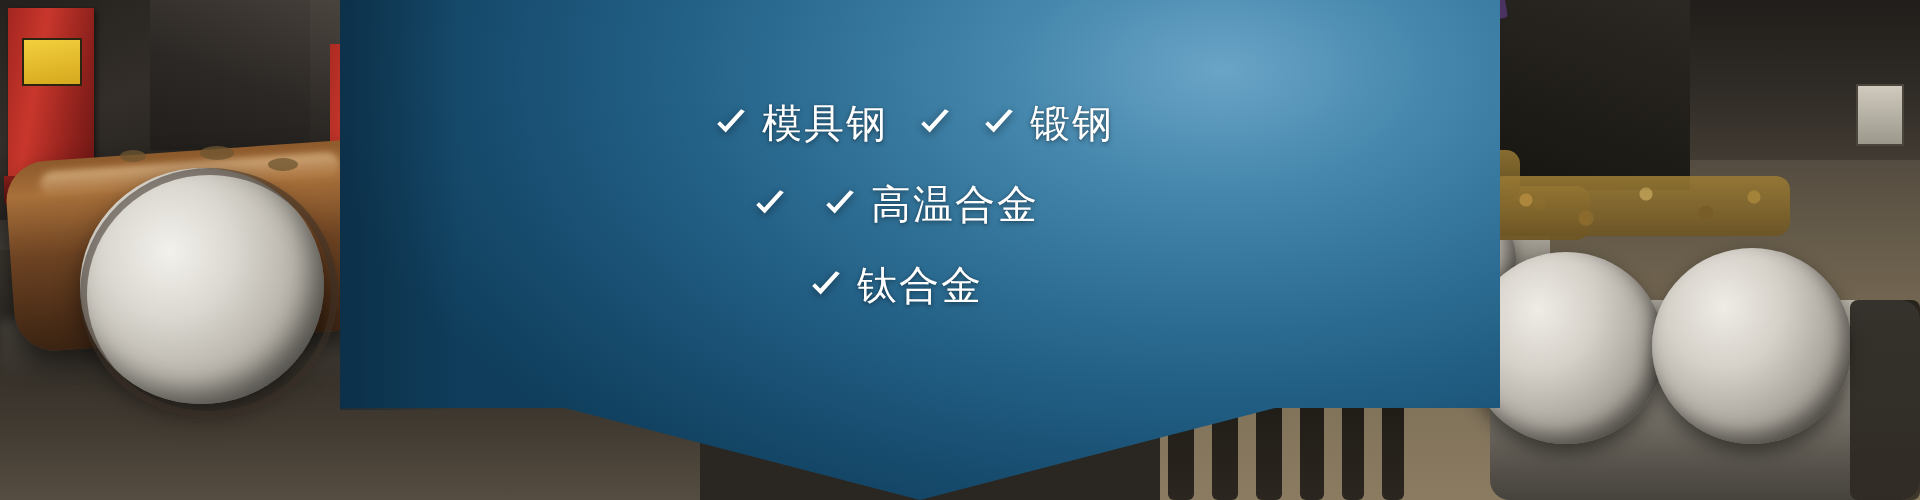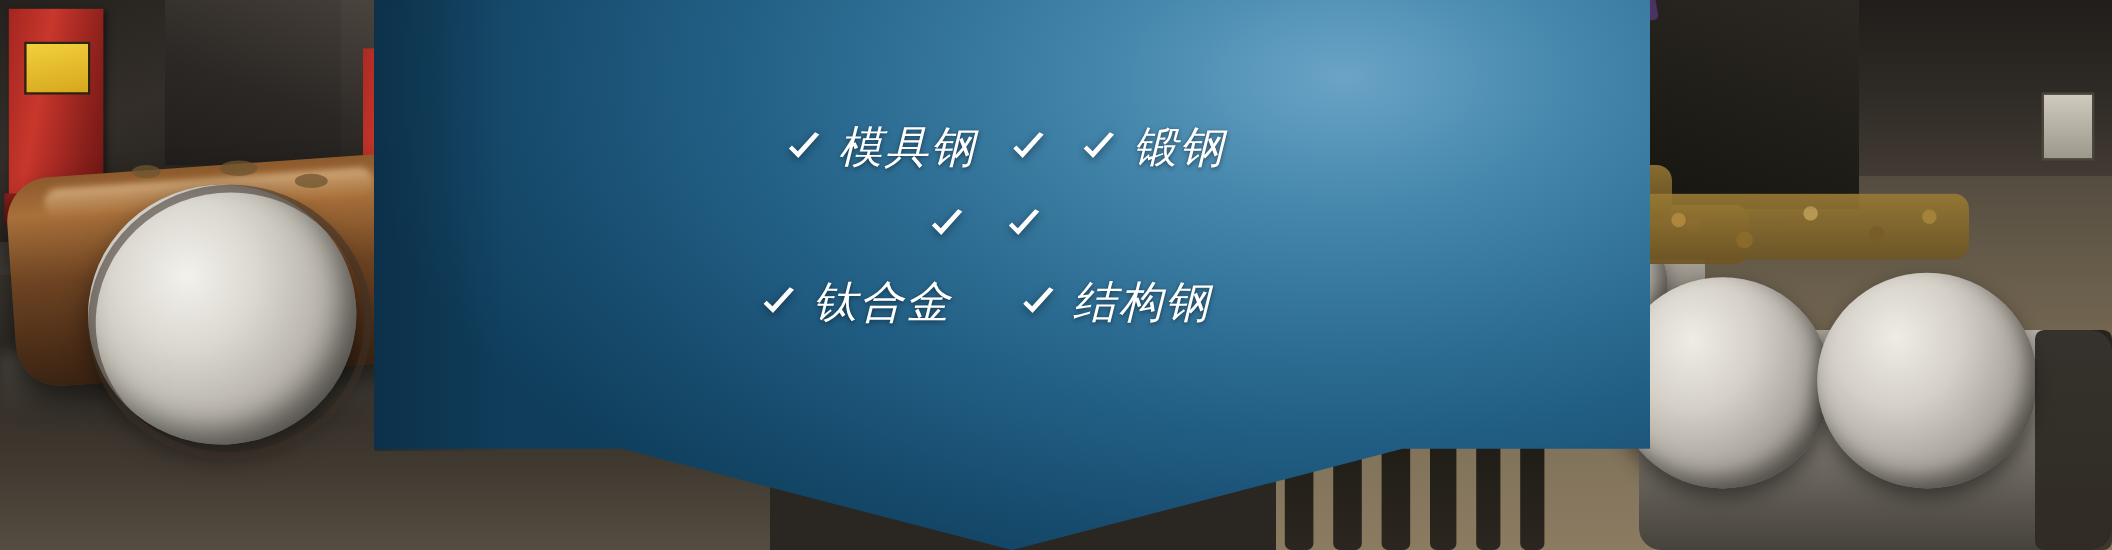--- a/index.html
+++ b/index.html
@@ -199,21 +199,20 @@
     gap:34px;
     white-space:nowrap;
   }
   .kw-item{
     display:inline-flex;align-items:center;gap:14px;
     color:#ffffff;
     font-size:40px;
     font-weight:400;
     letter-spacing:2px;
     text-shadow:0 2px 5px rgba(0,0,0,.40), 0 0 2px rgba(0,0,0,.25);
-    font-style:italic;
   }
   .check{
     display:inline-block;
     width:34px;height:34px;
     flex:0 0 auto;
     position:relative;
     filter:drop-shadow(0 2px 4px rgba(0,0,0,.45));
   }
   .check svg{display:block;width:34px;height:34px;}
   .kw-label{display:inline-block;}
@@ -324,37 +323,30 @@
               <path d="M3 17 L11 25 L29 5 L25.4 3 L10.6 19.2 L5.6 14.4 Z" fill="#ffffff"></path>
             </svg>
         </span>
       </span>
       <span class="kw-item">
         <span class="check">
           <svg viewBox="0 0 32 32">
               <path d="M3 17 L11 25 L29 5 L25.4 3 L10.6 19.2 L5.6 14.4 Z" fill="#ffffff"></path>
             </svg>
         </span>
+        <span class="kw-label">高温合金</span>
       </span>
     </div>
 
     <div class="kw-row" id="kw-row-2">
       <span class="kw-item">
         <span class="check">
           <svg viewBox="0 0 32 32">
               <path d="M3 17 L11 25 L29 5 L25.4 3 L10.6 19.2 L5.6 14.4 Z" fill="#ffffff"></path>
             </svg>
         </span>
         <span class="kw-label">钛合金</span>
-      </span>
-      <span class="kw-item">
-        <span class="check">
-          <svg viewBox="0 0 32 32">
-              <path d="M3 17 L11 25 L29 5 L25.4 3 L10.6 19.2 L5.6 14.4 Z" fill="#ffffff"></path>
-            </svg>
-        </span>
-        <span class="kw-label">结构钢</span>
       </span>
     </div>
 
 
   </div>
 </div>
 
 </body></html>

